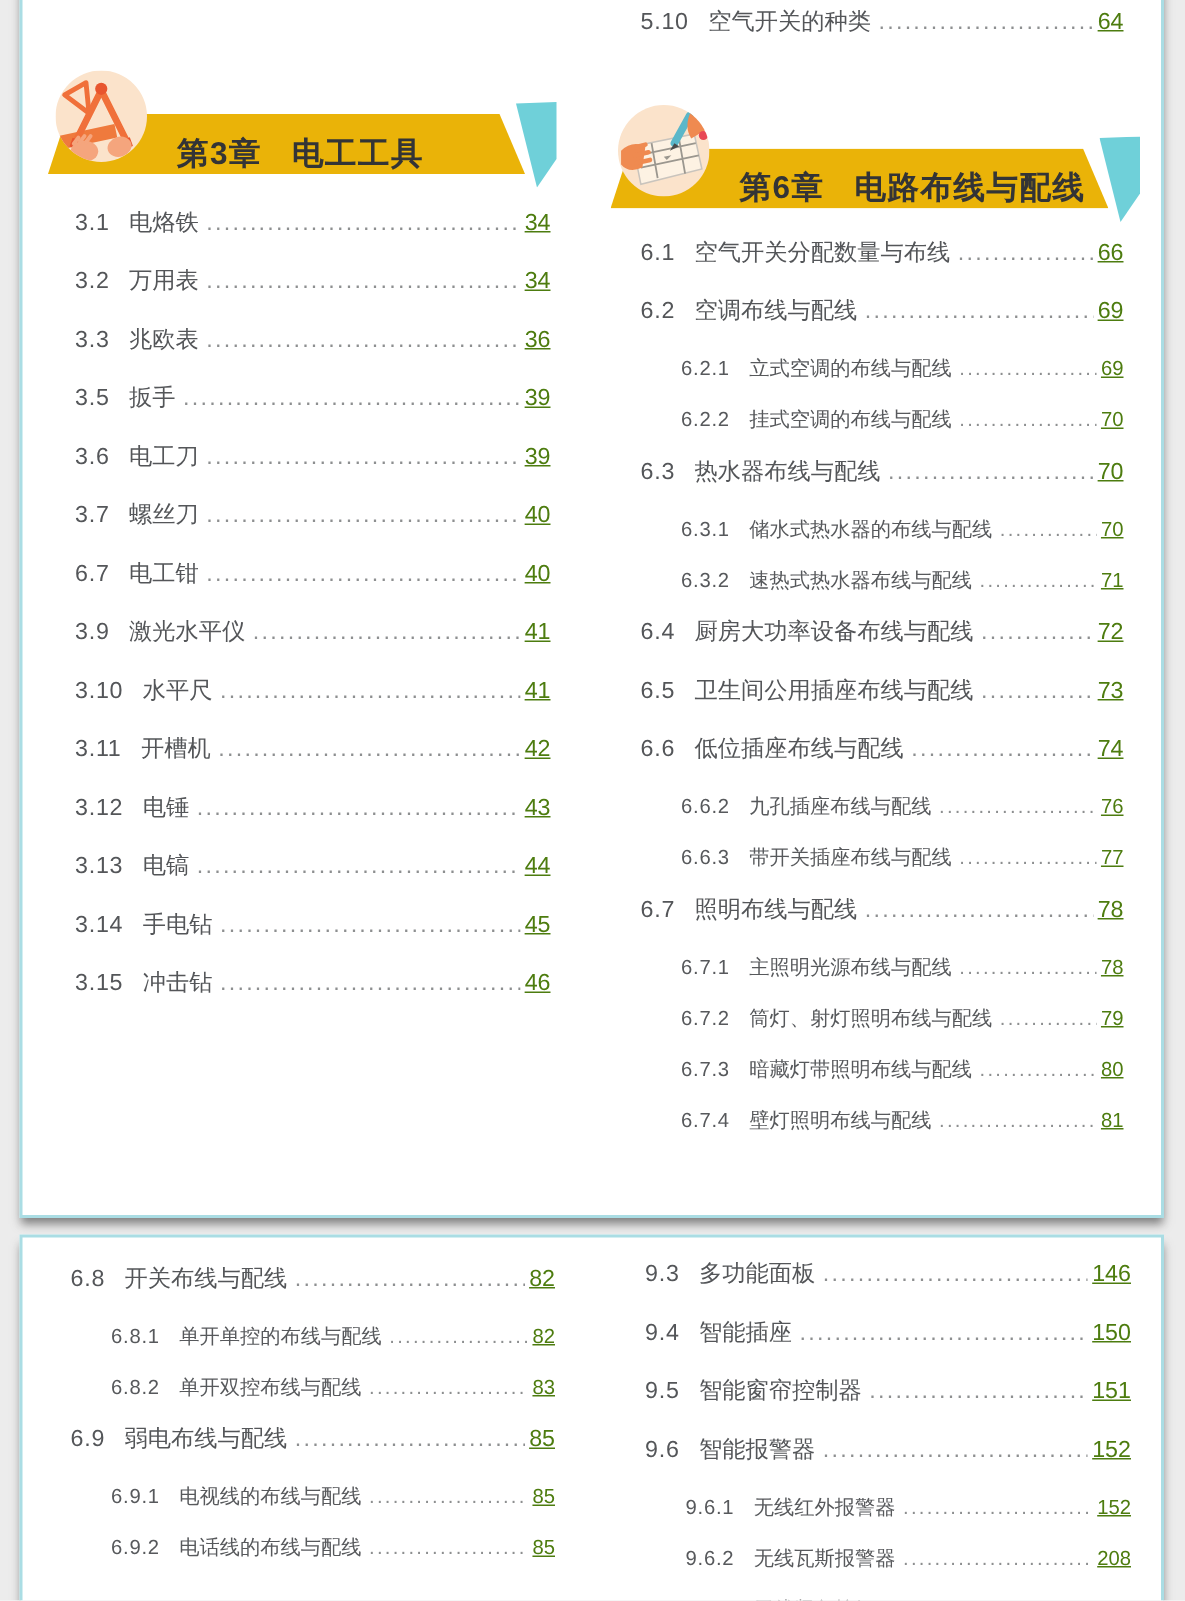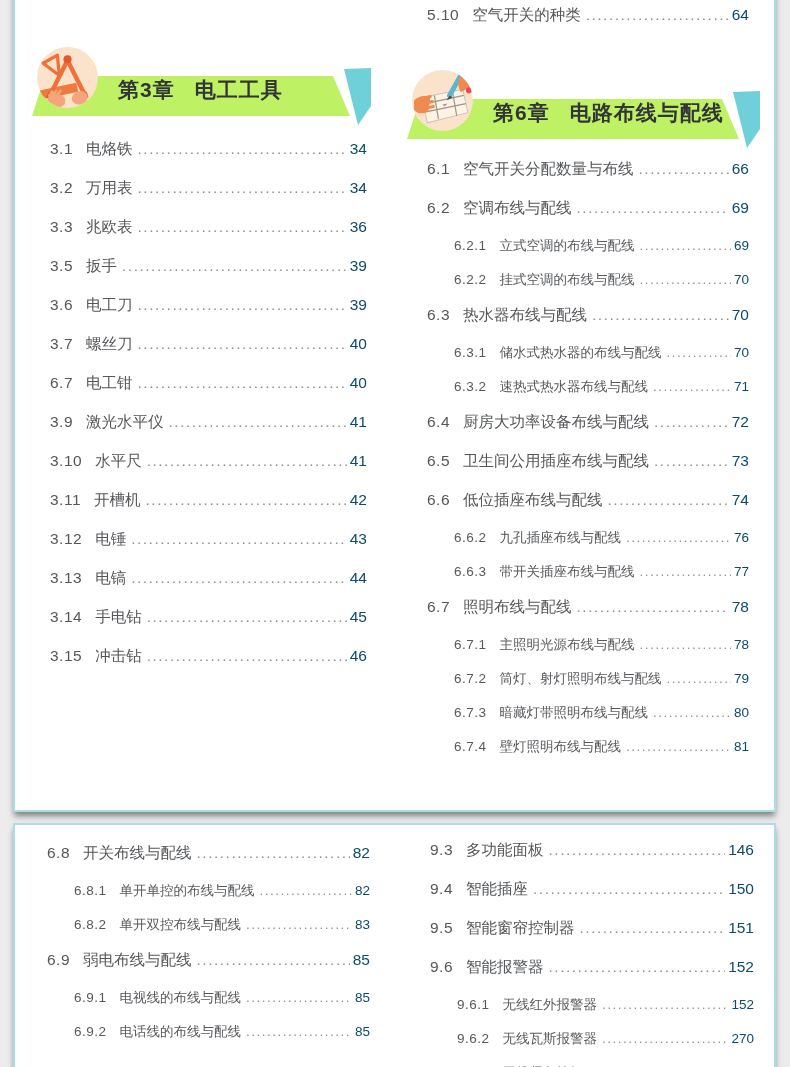--- a/index.html
+++ b/index.html
@@ -28,31 +28,31 @@
   .toc-row.lvl2 { font-size:13.5px; line-height:19px; margin-bottom:15px; padding-left:27px; color:#57595c; }
   .toc-row .num   { flex:0 0 auto; margin-right:13px; letter-spacing:0.5px; }
   .toc-row .title { flex:0 0 auto; white-space:nowrap; }
   .toc-row .dots  {
     flex:1 1 auto; overflow:hidden; white-space:nowrap;
     color:#8d8f90; margin:0 3px 0 5px; letter-spacing:1.5px;
   }
   .toc-row .dots::after {
     content:"...................................................................................................";
   }
-  .toc-row .pg { flex:0 0 auto; color:#0c4a6e; }
+  .toc-row .pg { flex:0 0 auto; color:#4d7c0f;text-decoration:underline; }
   .toc-row.lvl1 .pg { font-size:15.5px; }
   .toc-row.lvl2 .pg { font-size:13.5px; }
 
   
   .chapter-banner { position:absolute; height:105px; }
   .banner-band {
     position:absolute; left:0; top:29px; height:40px; right:0;
-    background:#bef264;
+    background:#eab308;
     clip-path:polygon(13px 0%, calc(100% - 17px) 0%, 100% 100%, 0% 100%);
-    display:flex; align-items:flex-start;
+    display:flex; align-items:flex-end;
   }
   .banner-title {
     padding-left:86px; font-size:21px; font-weight:bold; color:#333436;
     white-space:nowrap; letter-spacing:1px;
   }
   .banner-title .chapter-label { margin-right:20px; }
   .banner-tail { position:absolute; top:21px; width:28px; height:57px; }
   .banner-icon { position:absolute; left:5px; top:0; width:61px; height:61px; }
 </style>
 </head>
@@ -393,21 +393,21 @@
         <div class="toc-row lvl2">
     <span class="num">9.6.1</span>
     <span class="title">无线红外报警器</span>
     <span class="dots"></span>
     <span class="pg">152</span>
   </div>
         <div class="toc-row lvl2">
     <span class="num">9.6.2</span>
     <span class="title">无线瓦斯报警器</span>
     <span class="dots"></span>
-    <span class="pg">270</span>
+    <span class="pg">208</span>
   </div>
         <div class="toc-row lvl2">
     <span class="num">9.6.3</span>
     <span class="title">无线紧急按钮</span>
     <span class="dots"></span>
     <span class="pg">154</span>
   </div>
       </div>
   </div>
 

